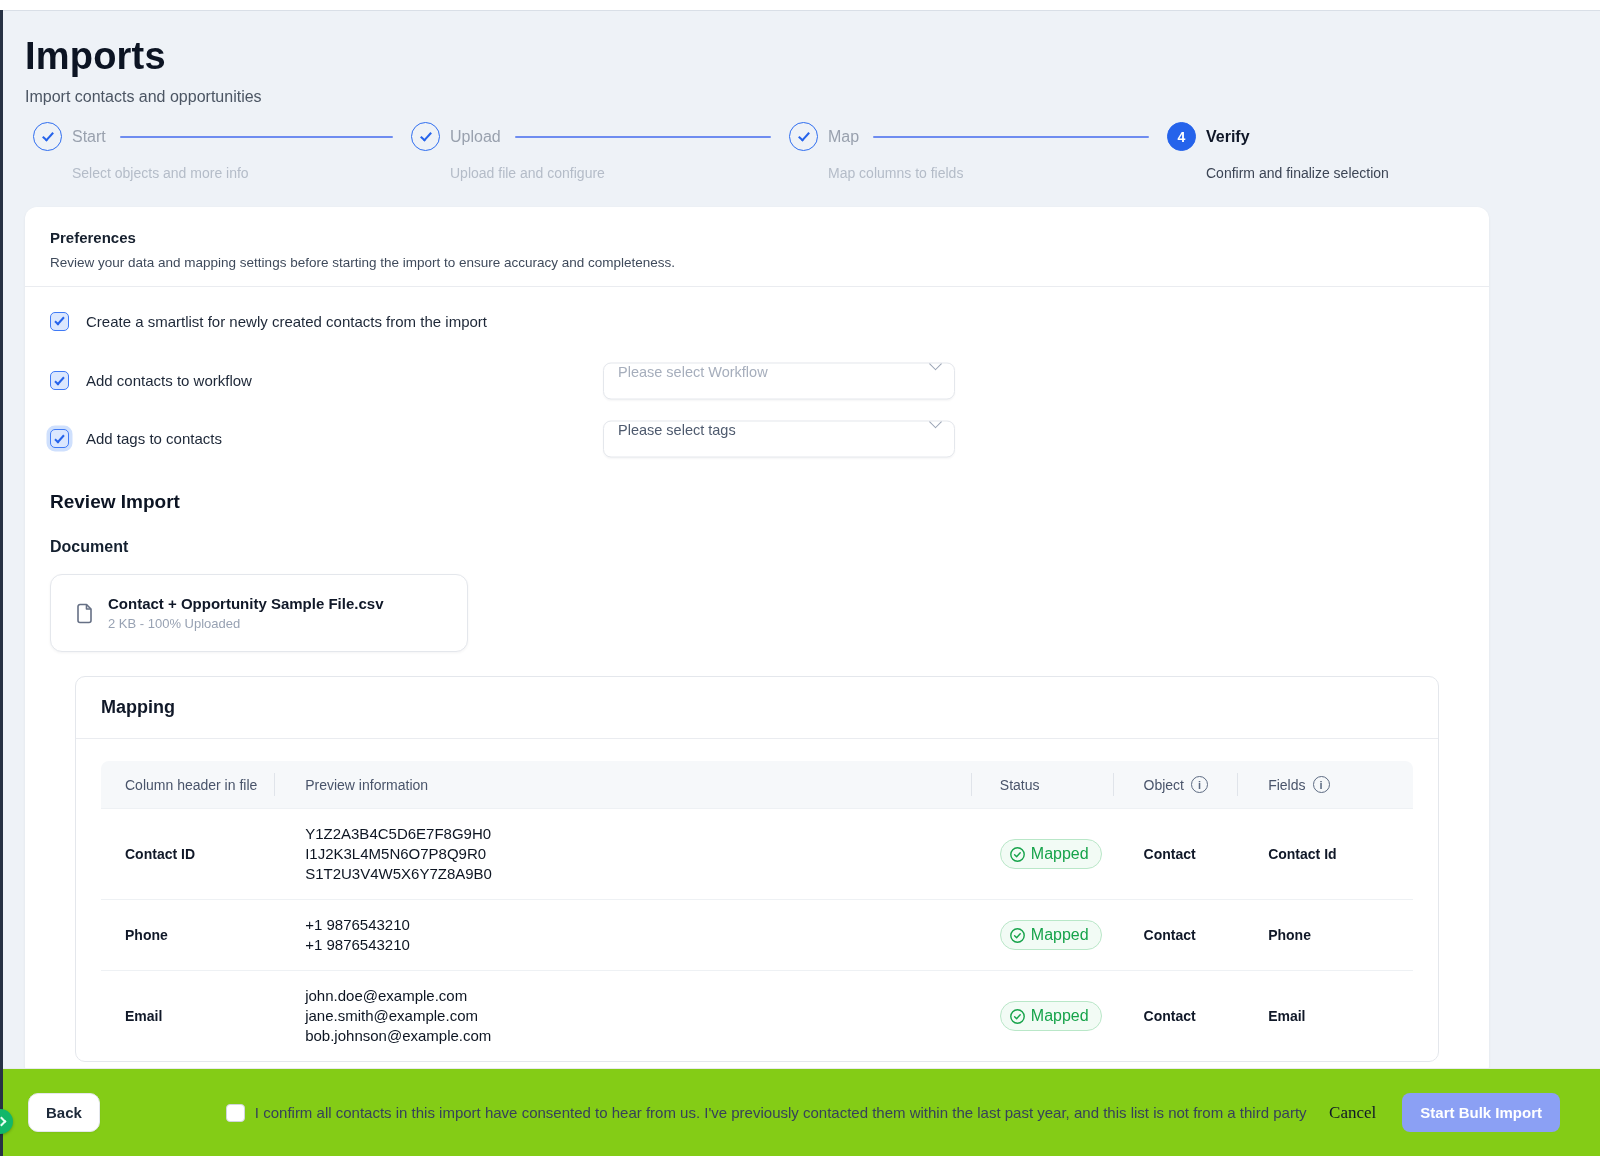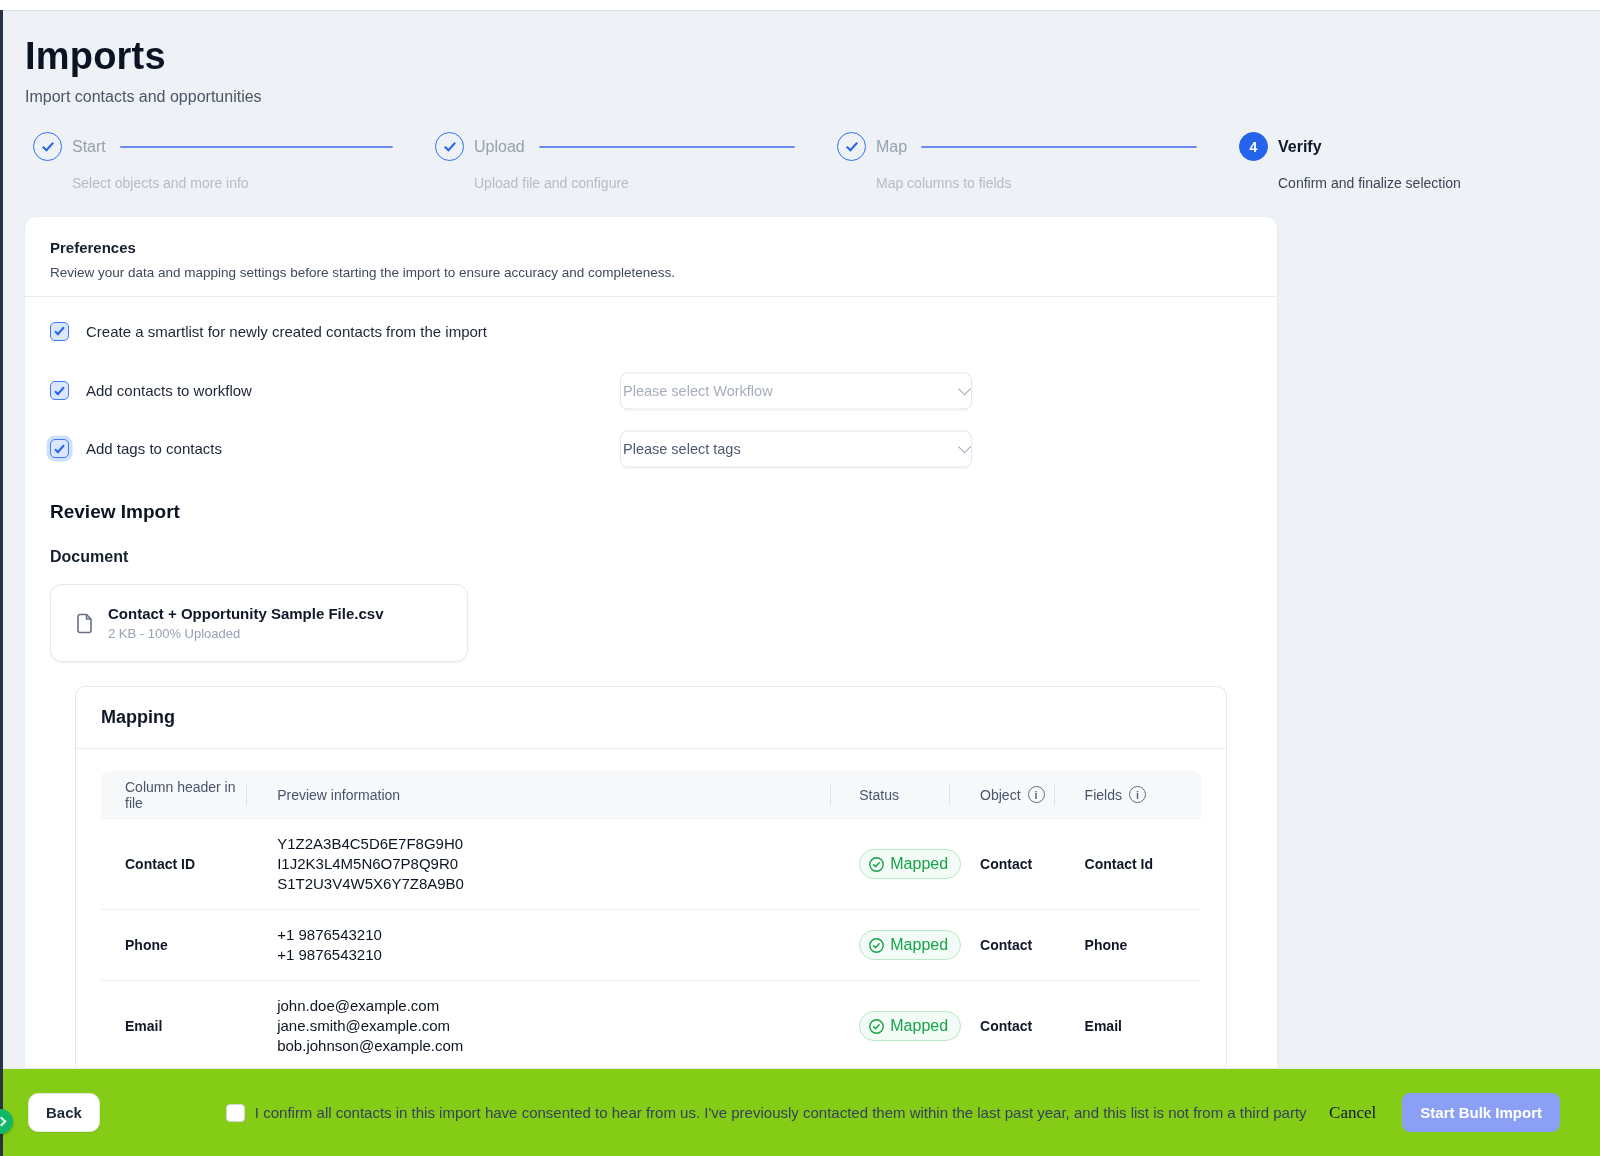--- a/index.html
+++ b/index.html
@@ -9,60 +9,60 @@
   
   .top-strip { height:11px; background:#ffffff; border-bottom:1px solid #d9dfe7; }
   .left-strip { position:absolute; left:0; top:10px; bottom:0; width:3px; background:#273244; z-index:60; }
 
   
   .page-header { padding:24px 40px 0 25px; }
   .page-title { font-size:38px; font-weight:700; color:#0c1423; letter-spacing:.2px; }
   .page-subtitle { margin-top:10px; font-size:16px; color:#4b5563; }
 
   
-  .stepper { display:flex; margin-top:26px; padding-left:33px; padding-right:40px;gap:24px; }
+  .stepper { display:flex; margin-top:16px; padding-left:33px; padding-right:40px; }
   .step { flex:0 0 378px; }
   .step:last-child { flex:1 1 auto; }
   .step-top { display:flex; align-items:center; height:29px; }
   .step-circle { width:29px; height:29px; border-radius:50%; border:1.5px solid #2f6ef0;
     display:flex; align-items:center; justify-content:center; flex:0 0 29px; background:transparent; }
   .step-circle .tick { width:6px; height:11px; border-right:2px solid #2563eb; border-bottom:2px solid #2563eb;
     transform:rotate(42deg); margin-top:-3px; }
   .step.current .step-circle { background:#2563eb; border-color:#2563eb; color:#fff; font-size:14px; font-weight:600; }
   .step-label { margin-left:10px; font-size:16px; font-weight:500; color:#99a1ae; white-space:nowrap; }
   .step.current .step-label { color:#0f1728; font-weight:700; }
   .step-line { flex:1; height:2px; background:#6e8cf0; margin-left:14px; margin-right:18px; border-radius:2px; }
   .step-desc { margin-left:39px; margin-top:14px; font-size:14px; color:#b4bcc8; }
   .step.current .step-desc { color:#3c4555; }
 
   
-  .main-card { margin:26px 27px 0 25px; width:1252px; height:871px; background:#fff;
+  .main-card { margin:26px 27px 0 25px; width:1464px; height:871px; background:#fff;
     border-radius:12px; box-shadow:0 1px 3px rgba(16,24,40,.06); overflow:hidden; position:relative; }
 
   .prefs { padding:22px 25px 16px; }
   .prefs-title { font-size:15px; font-weight:700; color:#16202e; }
   .prefs-desc { margin-top:9px; font-size:13.5px; color:#3f4a5b; }
   .divider { border-top:1px solid #eaecf0; }
 
   .options { padding:0 25px; }
   .option-row { position:relative; display:flex; align-items:center; }
   .option-row.r1 { margin-top:24px; height:20px; }
   .option-row.r2 { margin-top:31px; height:37px; }
   .option-row.r3 { margin-top:21px; height:37px; }
   .cb { width:19px; height:19px; border-radius:5px; border:1.5px solid #d0d5dd; background:#fff;
     display:flex; align-items:center; justify-content:center; flex:0 0 19px; cursor:pointer; }
   .cb.checked { background:#dbe7fe; border-color:#3f7af6; }
   .cb.checked .tick { width:5px; height:10px; border-right:2px solid #2563eb; border-bottom:2px solid #2563eb;
     transform:rotate(42deg); margin-top:-2px; }
   .cb.focused { box-shadow:0 0 0 3.5px #cfe0fd; }
   .option-label { margin-left:17px; font-size:15px; color:#1d2737;text-align:center; }
 
-  .dropdown { position:absolute; left:570px; top:50%; transform:translateY(-50%); width:352px; height:37px;
-    background:#fff; border:1px solid #e4e7ec; border-radius:8px; display:flex; align-items:center;
-    padding:0 2px; box-shadow:0 1px 2px rgba(16,24,40,.04); cursor:pointer; }
+  .dropdown { position:absolute; left:553px; top:50%; transform:translateY(-50%); width:352px; height:37px;
+    background:#fff; border:1px solid #e4e7ec; border-radius:8px; display:flex; align-items:flex-start;
+    padding:0 14px; box-shadow:0 1px 2px rgba(16,24,40,.04); cursor:pointer; }
   .dropdown .dd-text { font-size:14.5px; color:#a6aebc; flex:1; }
   .dropdown.darker .dd-text { color:#4e5a6e; }
   .chev { width:9px; height:9px; border-right:1.6px solid #98a2b3; border-bottom:1.6px solid #98a2b3;
     transform:rotate(45deg); margin-top:-4px; }
 
   .review-title { margin-top:34px; font-size:19px; font-weight:700; color:#0c1423; }
   .doc-label { margin-top:25px; font-size:16px; font-weight:700; color:#14202f; }
 
   .doc-card { margin-top:18px; width:418px; height:78px; border:1px solid #e4e7ec; border-radius:12px;
     background:#fff; box-shadow:0 1px 3px rgba(16,24,40,.05); display:flex; align-items:center; padding:0 18px 0 25px; }

